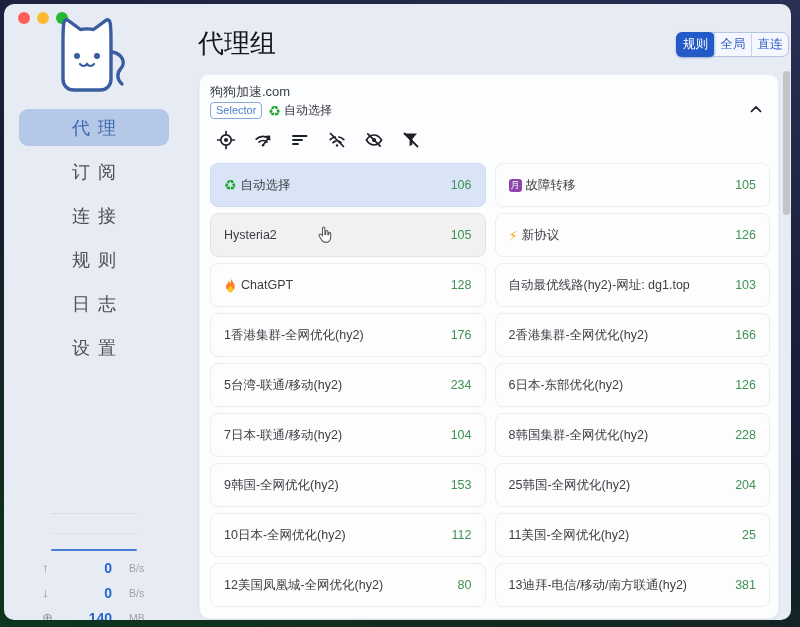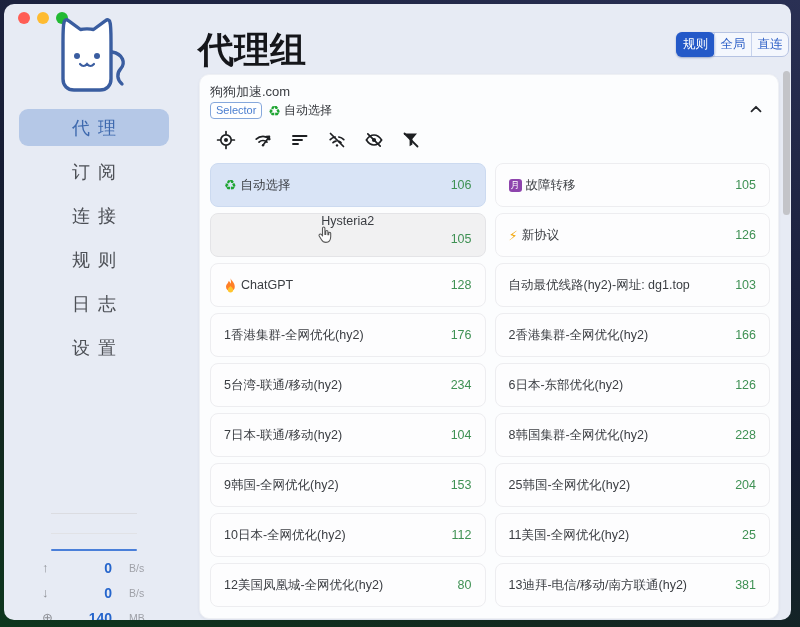--- a/index.html
+++ b/index.html
@@ -31,21 +31,21 @@
   .spark{position:absolute;background:#dbdce1;height:1px;width:86px;left:47px;}
   .spark.a{top:509px;}
   .spark.b{top:529px;background:#e1e2e6;}
   .spark.blue{top:545px;height:2px;background:#4a7fd9;border-radius:1px;}
   .stats{position:absolute;left:38px;top:551px;width:118px;}
   .stat-row{display:flex;align-items:center;height:25px;}
   .stat-ic{width:18px;font-size:13px;color:#8e9096;}
   .stat-val{width:52px;text-align:right;font-size:14px;font-weight:bold;color:#2565cc;}
   .stat-unit{margin-left:17px;font-size:10.5px;color:#9fa1a8;}
   
-  .page-title{position:absolute;left:194px;top:22px;font-size:36px;font-weight:bold;color:#15161a;text-align:center;}
+  .page-title{position:absolute;left:194px;top:22px;font-size:26px;font-weight:normal;color:#15161a;text-align:center;}
   .modes{
     position:absolute;left:672px;top:28px;height:25px;display:flex;
     border:1px solid #b6c3e2;border-radius:7px;background:#f4f7fd;box-sizing:border-box;
   }
   .mode{
     min-width:34px;padding:0 1px;display:flex;align-items:center;justify-content:center;
     font-size:12.5px;color:#2b5ec6;cursor:default;
   }
   .mode + .mode{border-left:1px solid #c6d2ec;}
   .mode.active{
@@ -72,21 +72,21 @@
   .grid{
     position:absolute;left:10px;top:88px;width:560px;
     display:grid;grid-template-columns:1fr 1fr;column-gap:9px;row-gap:6px;
   }
   .proxy{
     height:44px;box-sizing:border-box;border-radius:8px;background:#fdfdfe;
     border:1px solid #ededf0;display:flex;align-items:center;gap:4px;
     padding:0 13px;font-size:12.5px;cursor:default;
   }
   .proxy.selected{background:#d9e4f6;border-color:#ccdaf0;}
-  .proxy.hover{background:#f1f1f2;border-color:#e4e4e7;flex-direction:column;}
+  .proxy.hover{background:#f1f1f2;border-color:#e4e4e7;}
   .p-name{color:#3a3d42;white-space:nowrap;overflow:hidden;}
   .p-lat{margin-left:auto;color:#3f9154;}
   .p-ic{display:flex;align-items:center;}
   .g-recycle{color:#1fa532;font-size:14px;line-height:1;}
   .g-zap{color:#f2a60a;font-size:13px;line-height:1;}
   .g-purple{
     width:13px;height:13px;border-radius:3px;background:#8e44ad;color:#fff;
     font-size:9px;display:flex;align-items:center;justify-content:center;line-height:1;
   }
   

